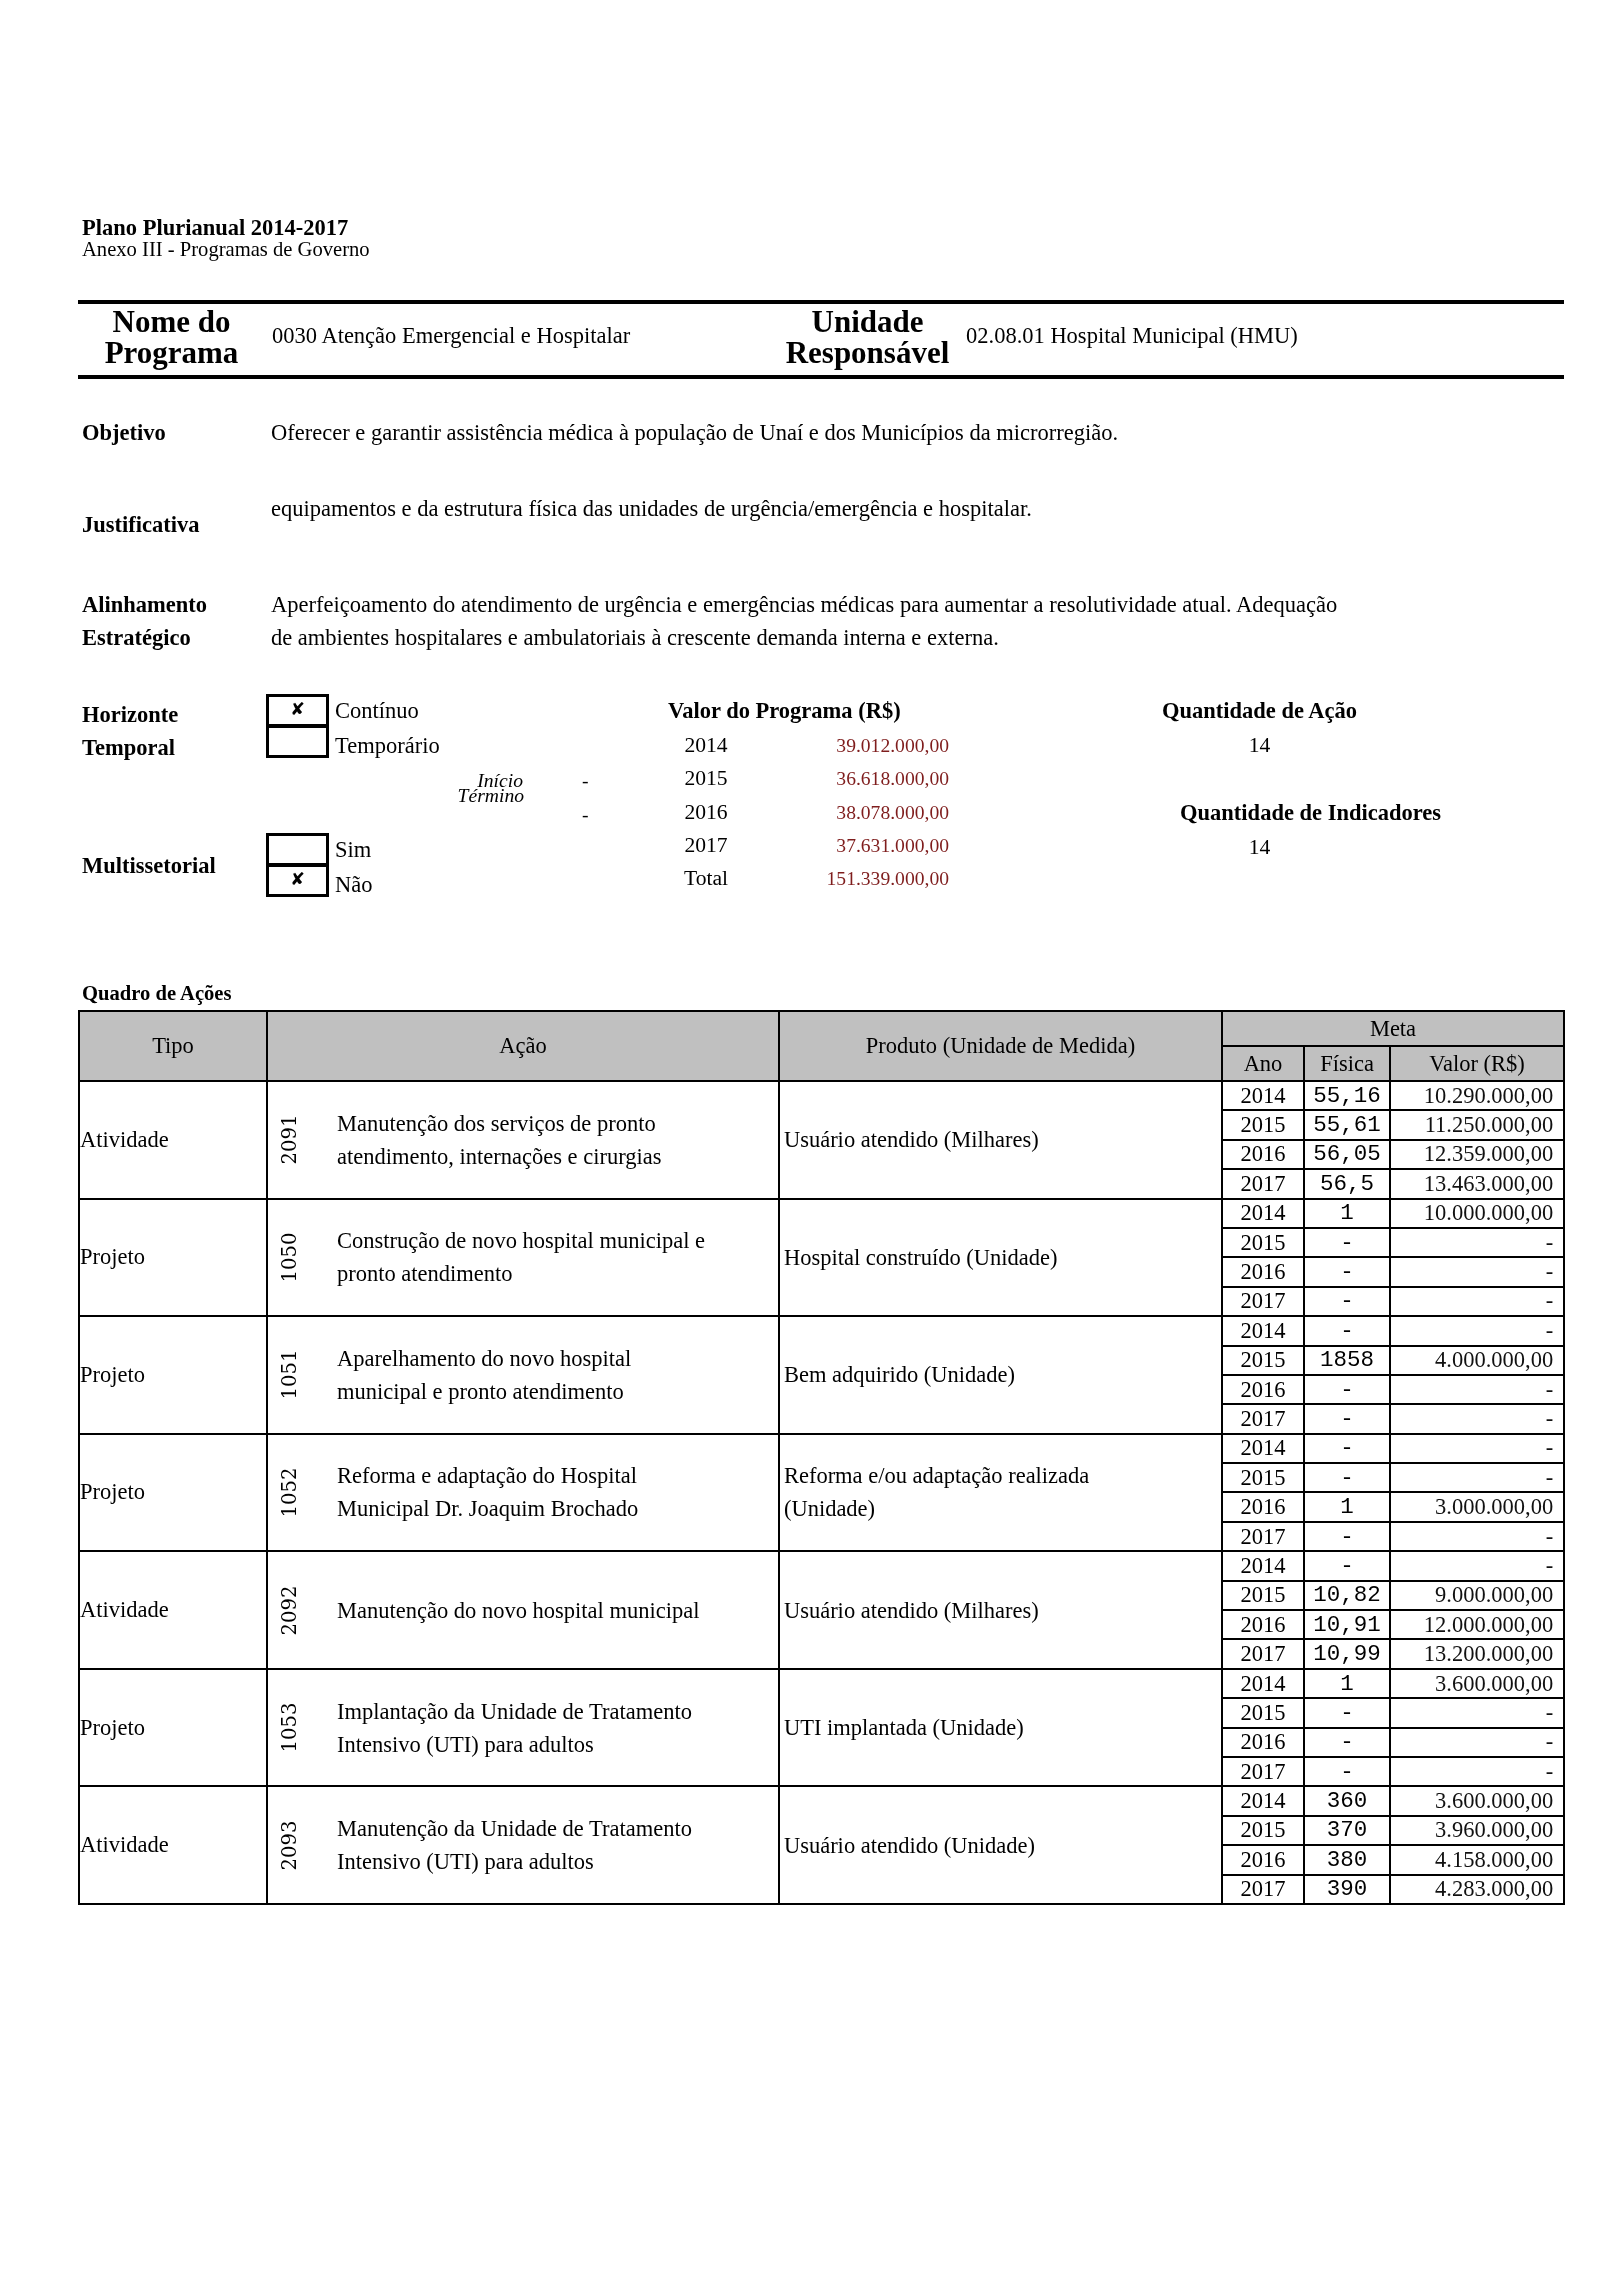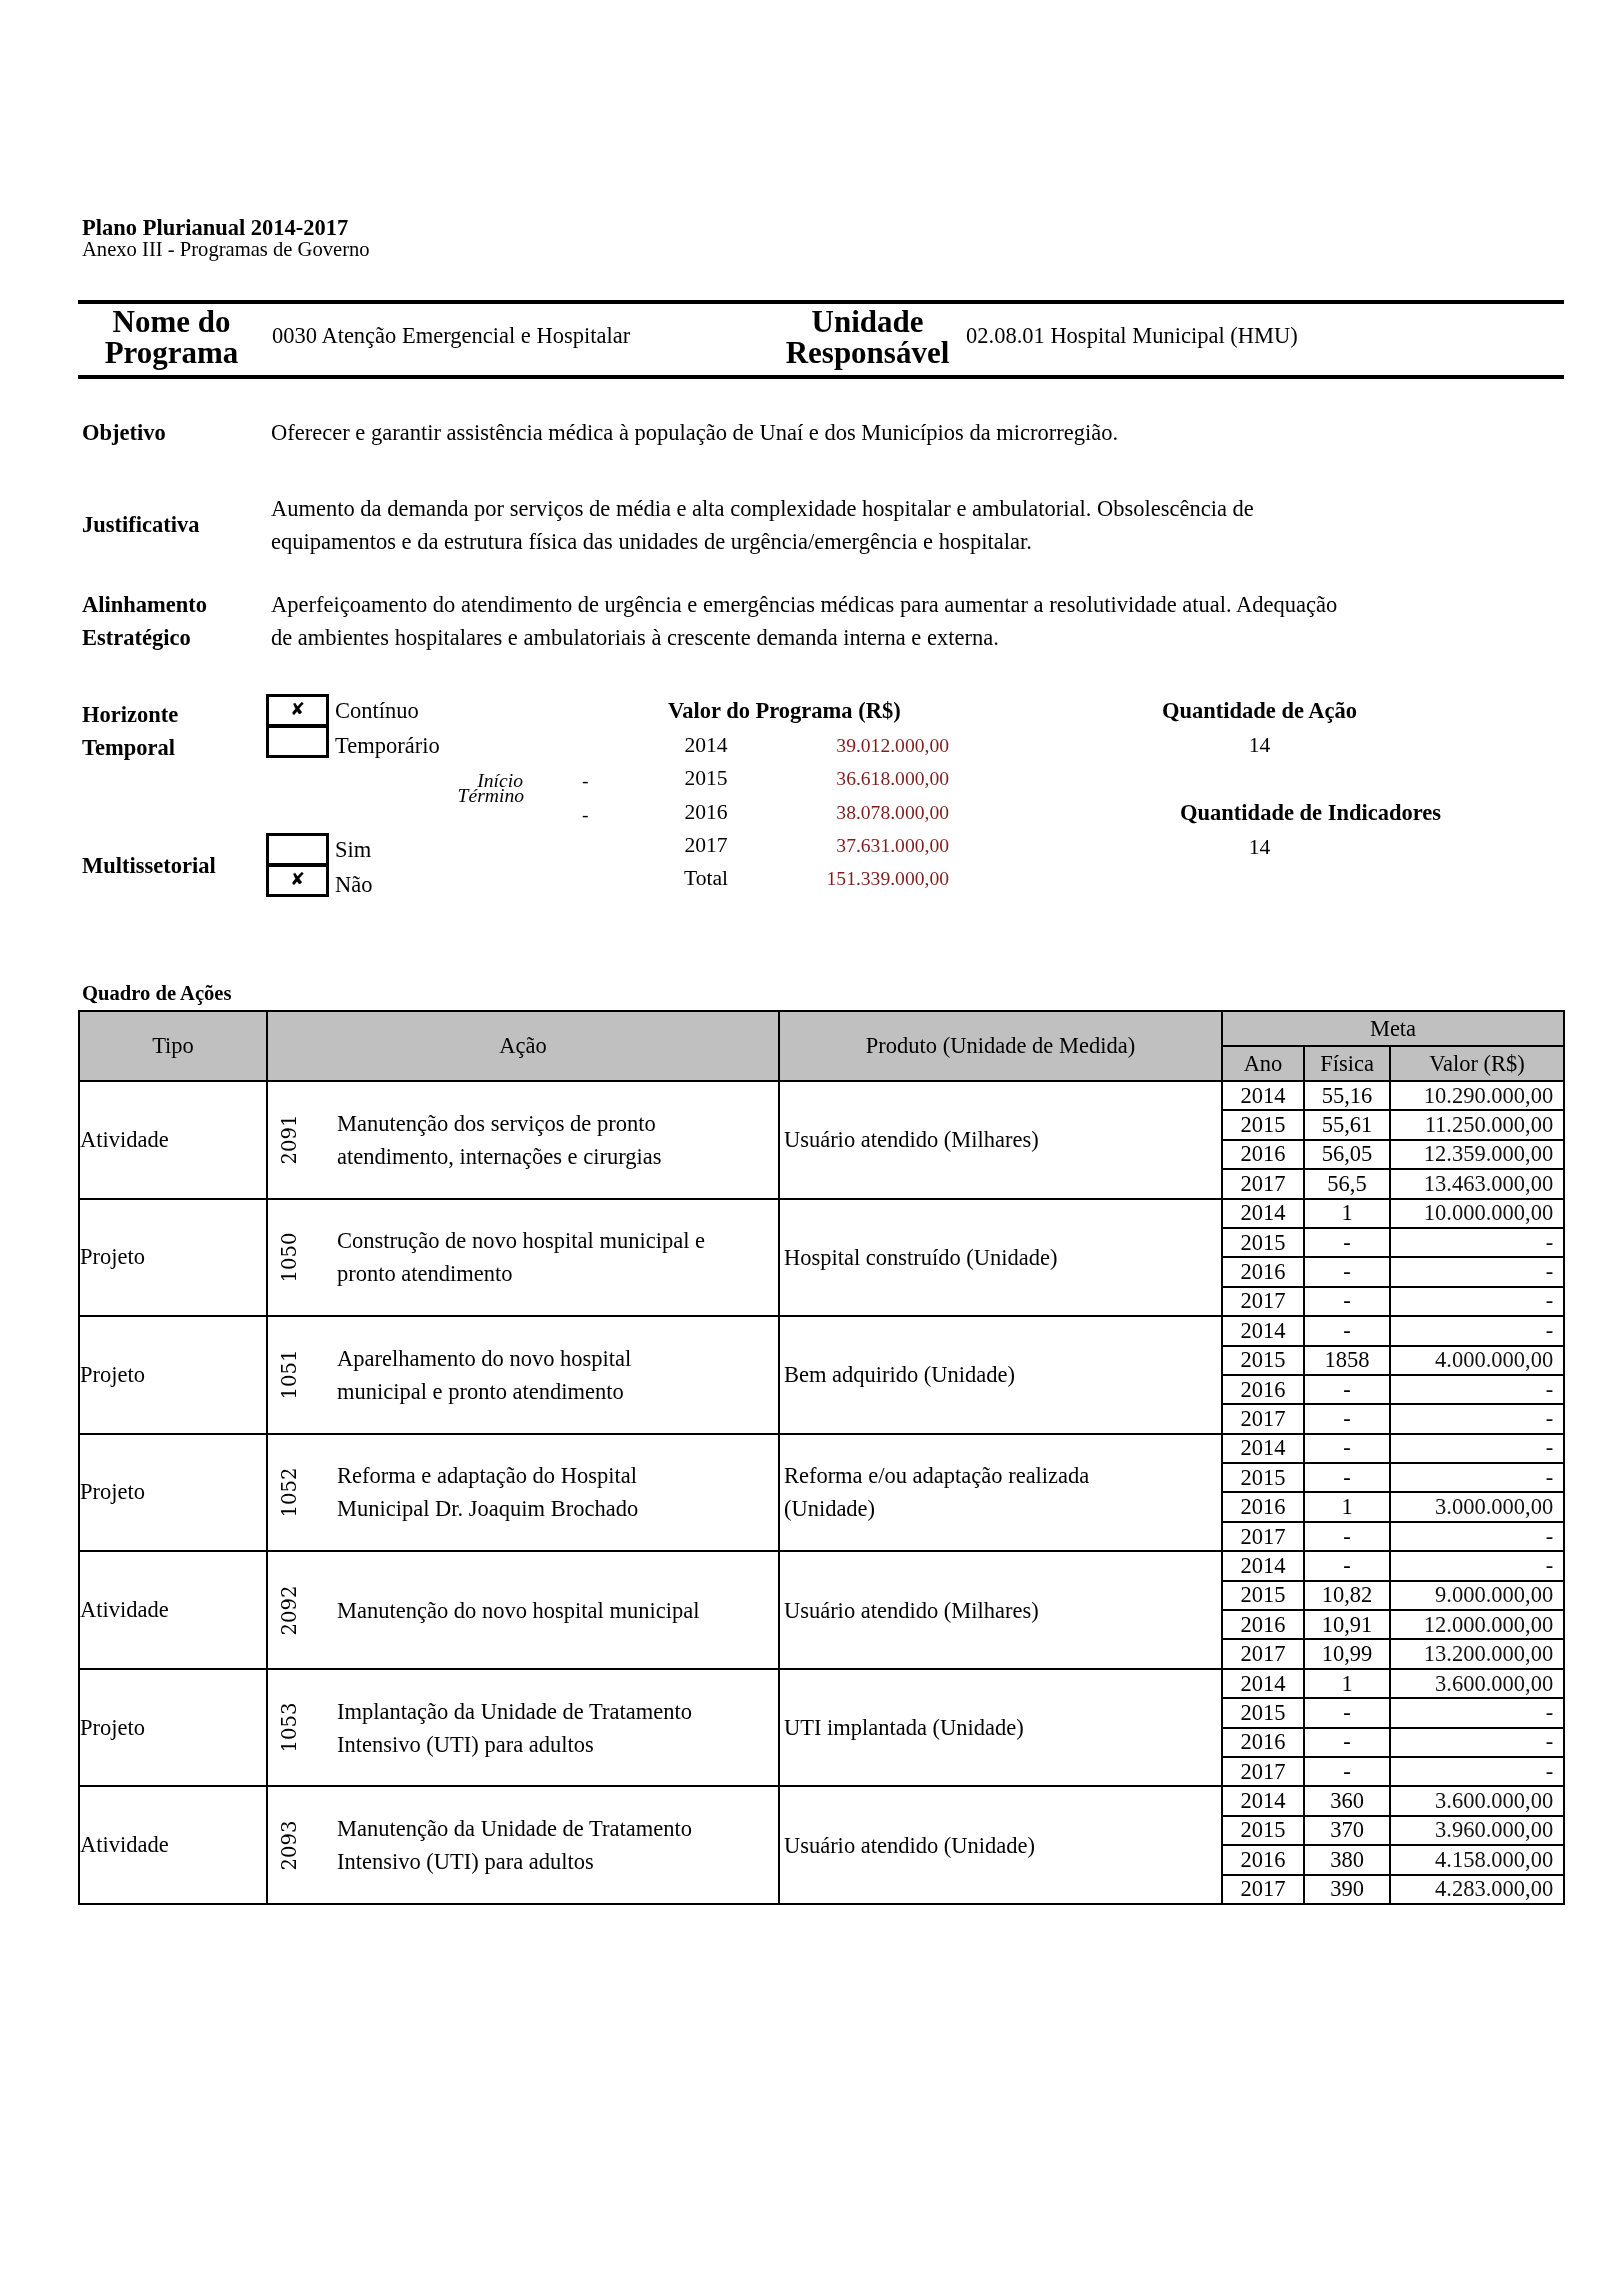--- a/index.html
+++ b/index.html
@@ -25,21 +25,21 @@
   #actions td, #actions th { border:2.9px solid #000; padding:0; font-weight:normal; }
   #actions th { background:#c0c0c0; font-size:22.5px; height:33px; }
   #actions td { font-size:22.5px; }
   .col-tipo { text-align:left; }
   .col-acao { position:relative; }
   .code { position:absolute; left:7.8px; top:0; bottom:0; width:29px; display:flex; align-items:center; justify-content:center; }
   .code span { display:block; transform:rotate(-90deg); font-family:"DejaVu Serif", serif; font-size:19.6px; white-space:nowrap; }
   .acao-text { margin-left:69px; padding-right:15px; line-height:33px; }
   .prod-text { padding-left:3.9px; line-height:33px; }
   .meta-ano { text-align:center; height:27.4px; font-size:21.6px; }
-  .meta-fis { text-align:center; font-size:21.6px; }
+  .meta-fis { text-align:center; font-size:21.6px;font-family:Liberation Mono, monospace; }
   .meta-val { text-align:right; padding-right:9.8px !important; font-size:19.6px; color:#111; }
 </style>
 </head>
 <body>
 
 <div class="abs b t23" style="left:82px;top:215px;font-family:Liberation Serif, serif;">Plano Plurianual 2014-2017</div>
 <div class="abs t21" style="left:82px;top:238px;">Anexo III - Programas de Governo</div>
 
 <div class="rule" style="top:300px;"></div>
 <div class="rule" style="top:375px;"></div>
@@ -52,21 +52,20 @@
   <div>Unidade</div>
   <div>Responsável</div>
 </div>
 <div class="abs t23" style="left:966px;top:323px;">02.08.01  Hospital Municipal (HMU)</div>
 
 <div class="abs b t23" style="left:82px;top:420px;">Objetivo</div>
 <div class="para" style="left:271px;top:416px;">Oferecer e garantir assistência médica à população de Unaí e dos Municípios da microrregião.</div>
 
 <div class="abs b t23" style="left:82px;top:512px;">Justificativa</div>
 <div class="para" style="left:271px;top:492px;">
-  <div>Aumento da demanda por serviços de média e alta complexidade hospitalar e ambulatorial. Obsolescência de</div>
   <div>equipamentos e da estrutura física das unidades de urgência/emergência e hospitalar.</div>
 </div>
 
 <div class="abs b t23" style="left:82px;top:588px;line-height:33px;">
   <div>Alinhamento</div>
   <div>Estratégico</div>
 </div>
 <div class="para" style="left:271px;top:588px;">
   <div>Aperfeiçoamento do atendimento de urgência e emergências médicas para aumentar a resolutividade atual.  Adequação</div>
   <div>de ambientes hospitalares e ambulatoriais à crescente demanda interna e externa.</div>

